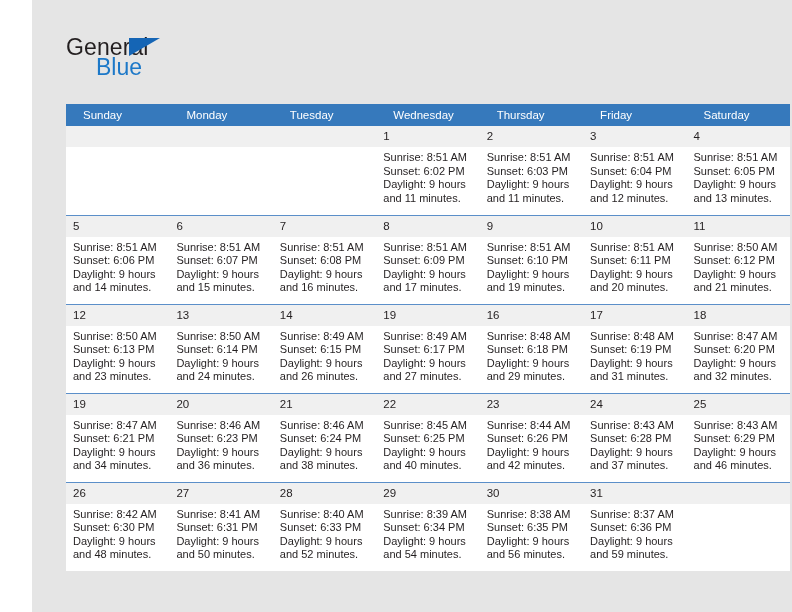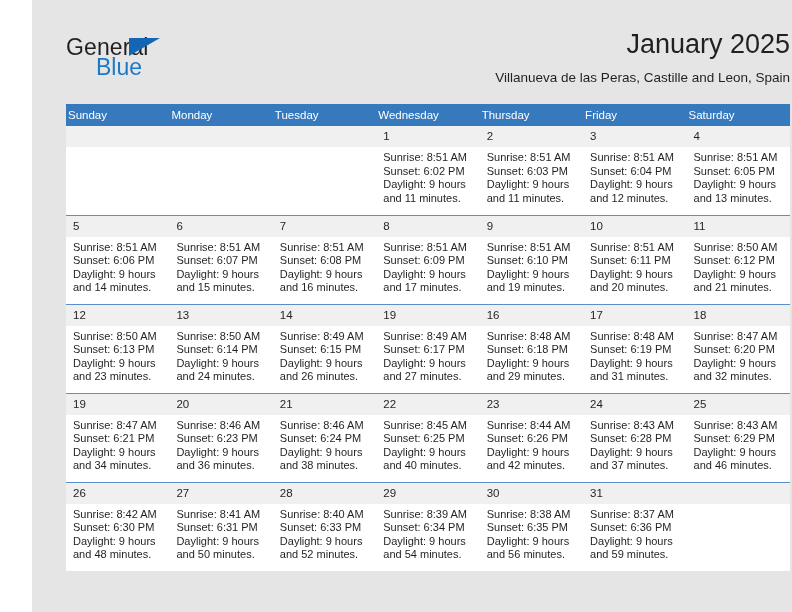--- a/index.html
+++ b/index.html
@@ -89,21 +89,21 @@
     width: 100%;
     border-collapse: collapse;
     table-layout: fixed;
   }
   thead th {
     background: #3679bc;
     color: #ffffff;
     font-size: 11.5px;
     font-weight: normal;
     text-align: left;
-    padding: 5px 0 5px 2px;
+    padding: 5px 0 5px 17px;
     height: 21px;
     border: none;
   }
   tbody tr.week-row td {
     vertical-align: top;
     padding: 0;
     border-top: 1px solid #5b8fc9;
     border-bottom: none;
     background: #ffffff;
     height: 89px;
@@ -137,24 +137,20 @@
 <div class="page">
 
   <div class="header">
 
     <div class="logo">
       <span class="logo-general">General</span>
       <span class="logo-triangle"></span>
       <span class="logo-blue">Blue</span>
     </div>
 
-    <div class="title-block">
-      <div class="cal-title">January 2025</div>
-      <div class="cal-subtitle">Villanueva de las Peras, Castille and Leon, Spain</div>
-    </div>
 
   </div>
 
   <div class="calendar">
     <table class="cal">
       <thead>
         <tr id="weekday-header-row">
             <th>Sunday</th>
             <th>Monday</th>
             <th>Tuesday</th>

